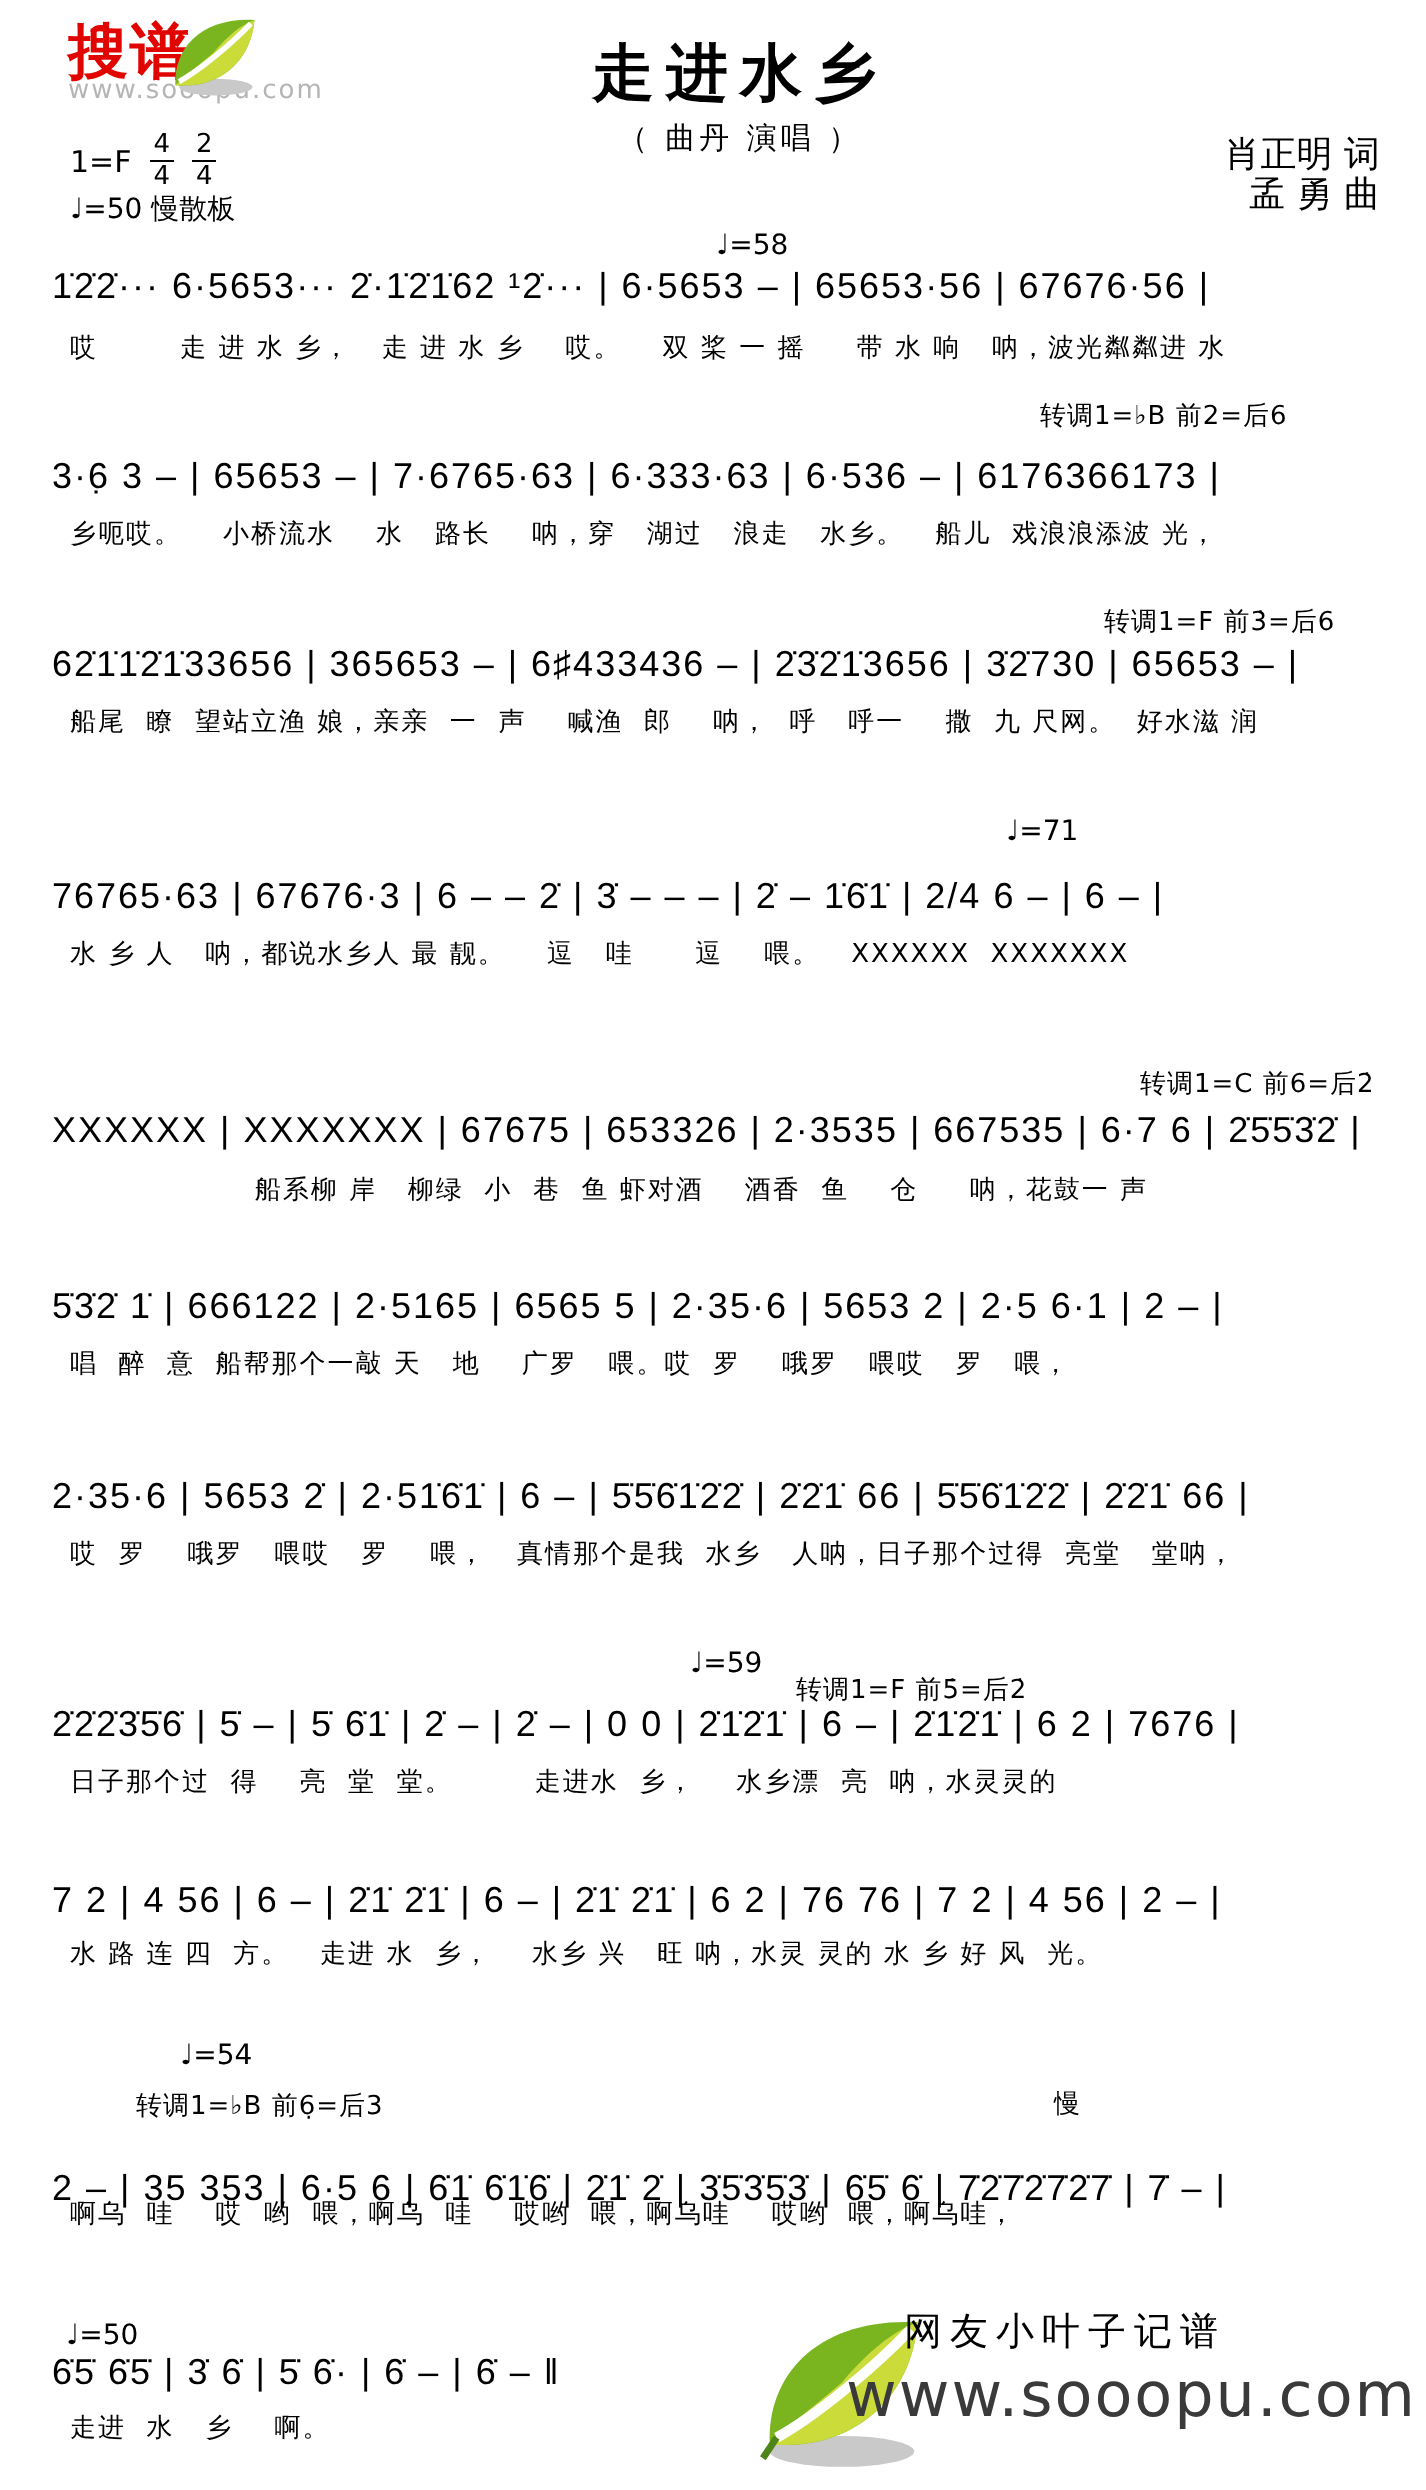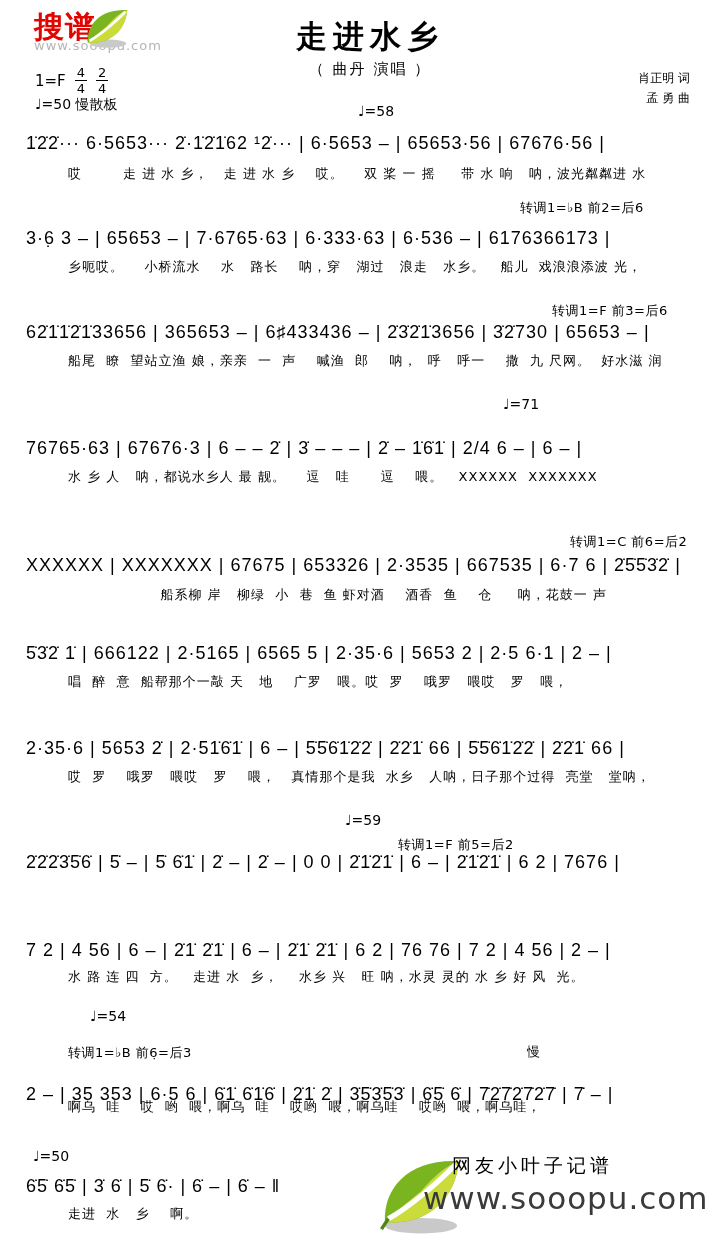--- a/index.html
+++ b/index.html
@@ -8,35 +8,35 @@
   .abs{position:absolute;}
 
   
   .logo{left:34px;top:12px;width:140px;height:52px;}
   .logo-char{font-size:30px;font-weight:bold;color:#e00500;font-family:"DejaVu Sans",sans-serif;line-height:30px;}
   .logo-row{display:flex;align-items:center;gap:1px;}
   .logo-url{font-size:13px;color:#b5b5b5;letter-spacing:1px;margin-top:-4px;font-family:"DejaVu Sans",sans-serif;}
 
   .title{left:256px;top:16px;width:228px;text-align:center;font-size:31px;font-weight:bold;letter-spacing:6px;}
   .subtitle{left:256px;top:60px;width:228px;text-align:center;font-size:15px;letter-spacing:2px;}
-  .credits{left:600px;top:68px;width:90px;text-align:right;font-size:12px;line-height:20px;}
+  .credits{left:600px;top:68px;width:90px;text-align:right;font-size:18px;line-height:20px;}
 
   .keysig{left:35px;top:66px;font-size:15px;display:flex;align-items:center;gap:9px;}
   .frac{display:inline-flex;flex-direction:column;align-items:center;font-size:13px;line-height:13px;}
   .frac .num{border-bottom:1px solid #000;padding:0 2px 1px 2px;}
   .frac .den{padding-top:1px;}
   .tempo0{left:35px;top:96px;font-size:14px;}
 
-  .tempo{font-size:14px;}
+  .tempo{font-size:14px;margin-top:12px;}
   .modulation{font-size:13px;letter-spacing:0.5px;}
   .slow{font-size:13px;}
 
   .notes{font-size:18px;letter-spacing:1px;white-space:pre;left:26px;
          font-family:Liberation Sans, sans-serif;}
-  .lyrics{font-size:13px;white-space:pre;left:35px;letter-spacing:1px;margin-left:33px;}
+  .lyrics{font-size:13px;white-space:pre;left:35px;letter-spacing:1px;}
 
   
   .f-credit{left:452px;top:1153px;font-size:19px;letter-spacing:4px;}
   .f-url{left:423px;top:1180px;font-size:31px;color:#3a3a3a;font-family:"DejaVu Sans",sans-serif;letter-spacing:1px;}
   .leaf-wrap{left:378px;top:1150px;width:86px;height:86px;}
   .leaf-wrap-hdr{position:absolute;left:50px;top:-8px;width:46px;height:46px;}
 </style>
 </head>
 <body>
 
@@ -106,20 +106,21 @@
   <div class="abs notes" style="top:555px;">XXXXXX | XXXXXXX | 67675 | 653326 | 2·3535 | 667535 | 6·7 6 | 2̇5̇5̇3̇2̇ |</div>
   <div class="abs lyrics" style="top:586px;">                  船系柳 岸   柳绿  小  巷  鱼 虾对酒    酒香  鱼    仓     呐，花鼓一 声</div>
 
   <div class="abs notes" style="top:643px;">5̇3̇2̇ 1̇ | 666122 | 2·5165 | 6565 5 | 2·35·6 | 5653 2 | 2·5 6·1 | 2 – |</div>
   <div class="abs lyrics" style="top:673px;">唱  醉  意  船帮那个一敲 天   地    广罗   喂。哎  罗    哦罗   喂哎   罗   喂，</div>
 
   <div class="abs notes" style="top:738px;">2·35·6 | 5653 2̇ | 2·51̇6̇1̇ | 6 – | 5̇5̇6̇1̇2̇2̇ | 2̇2̇1̇ 66 | 5̇5̇6̇1̇2̇2̇ | 2̇2̇1̇ 66 |</div>
   <div class="abs lyrics" style="top:768px;">哎  罗    哦罗   喂哎   罗    喂，   真情那个是我  水乡   人呐，日子那个过得  亮堂   堂呐，</div>
 
   <div class="abs notes" style="top:852px;">2̇2̇2̇3̇5̇6̇ | 5̇ – | 5̇ 6̇1̇ | 2̇ – | 2̇ – | 0 0 | 2̇1̇2̇1̇ | 6 – | 2̇1̇2̇1̇ | 6 2 | 7676 |</div>
+  <div class="abs lyrics" style="top:882px;">日子那个过  得    亮  堂  堂。        走进水  乡，    水乡漂  亮  呐，水灵灵的</div>
 
   <div class="abs notes" style="top:940px;">7 2 | 4 56 | 6 – | 2̇1̇ 2̇1̇ | 6 – | 2̇1̇ 2̇1̇ | 6 2 | 76 76 | 7 2 | 4 56 | 2 – |</div>
   <div class="abs lyrics" style="top:968px;">水 路 连 四  方。   走进 水  乡，    水乡 兴   旺 呐，水灵 灵的 水 乡 好 风  光。</div>
 
   <div class="abs notes" style="top:1068px;margin-top:16px;">2 – | 35 353 | 6·5 6 | 6̇1̇ 6̇1̇6̇ | 2̇1̇ 2̇ | 3̇5̇3̇5̇3̇ | 6̇5̇ 6̇ | 7̇2̇7̇2̇7̇2̇7̇ | 7̇ – |</div>
   <div class="abs lyrics" style="top:1098px;">啊乌  哇    哎  哟  喂，啊乌  哇    哎哟  喂，啊乌哇    哎哟  喂，啊乌哇，</div>
 
   <div class="abs notes" style="top:1176px;">6̇5̇ 6̇5̇ | 3̇ 6̇ | 5̇ 6̇· | 6̇ – | 6̇ – ‖</div>
   <div class="abs lyrics" style="top:1205px;">走进  水   乡    啊。</div>
 

